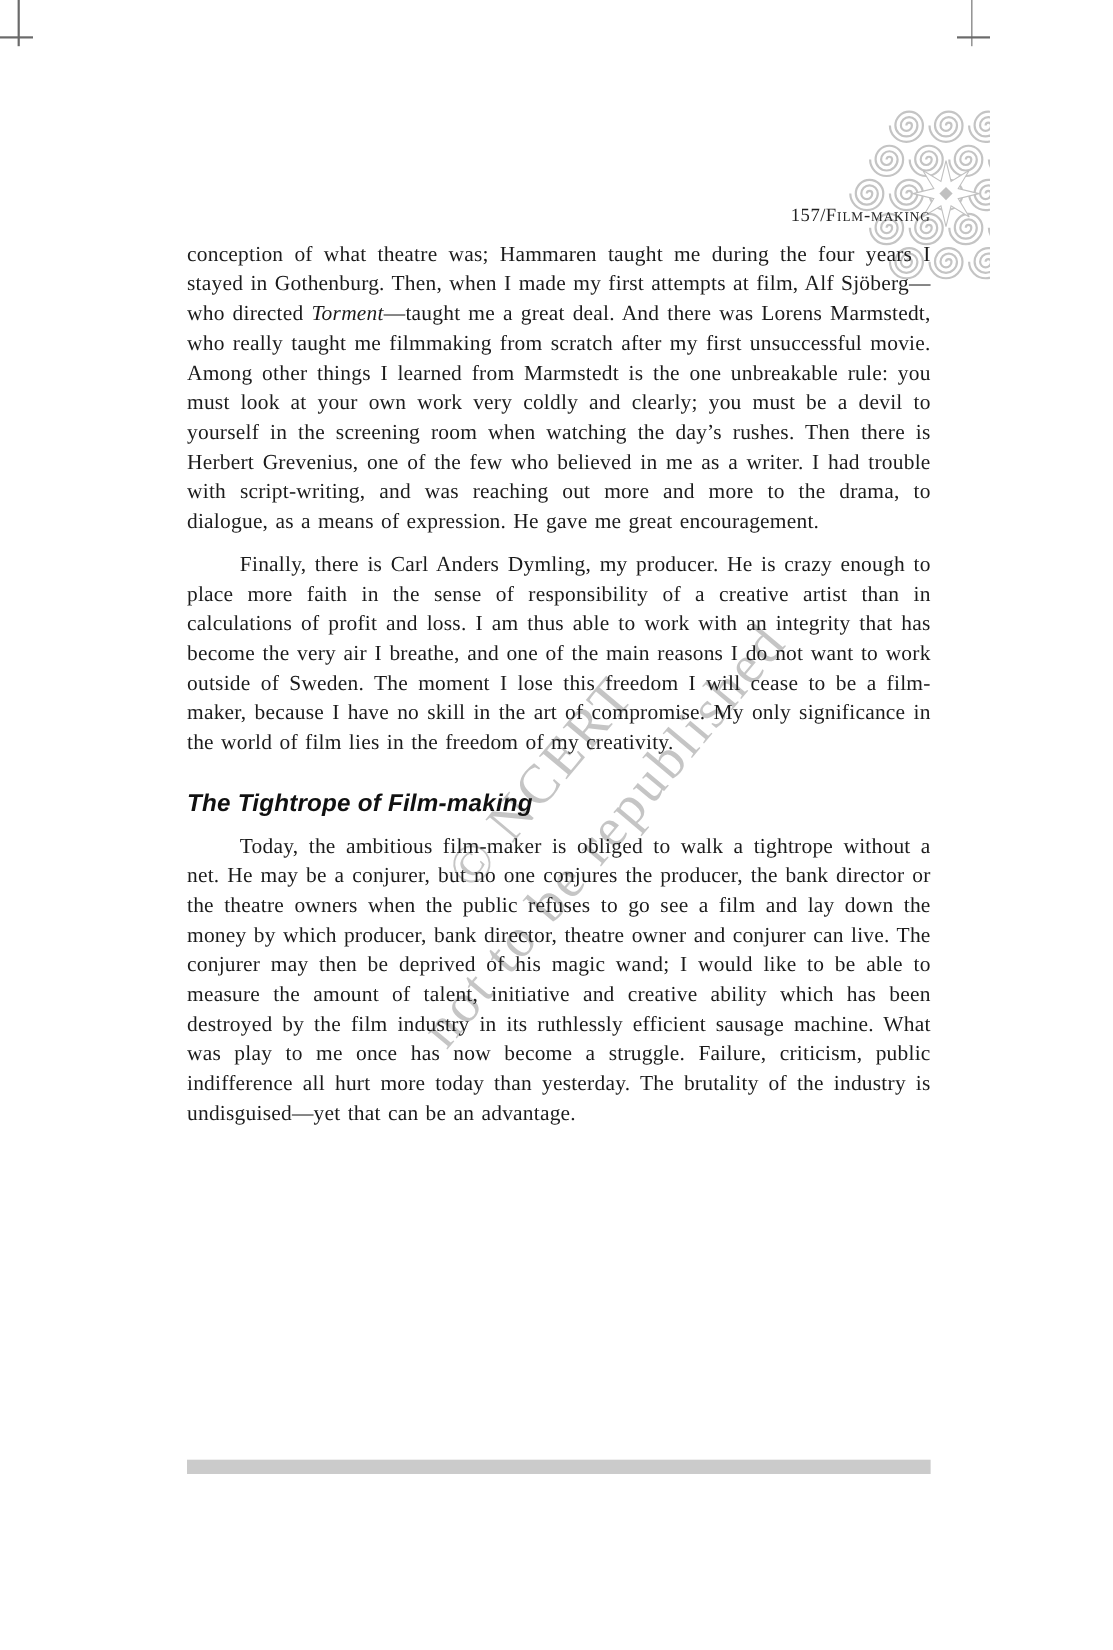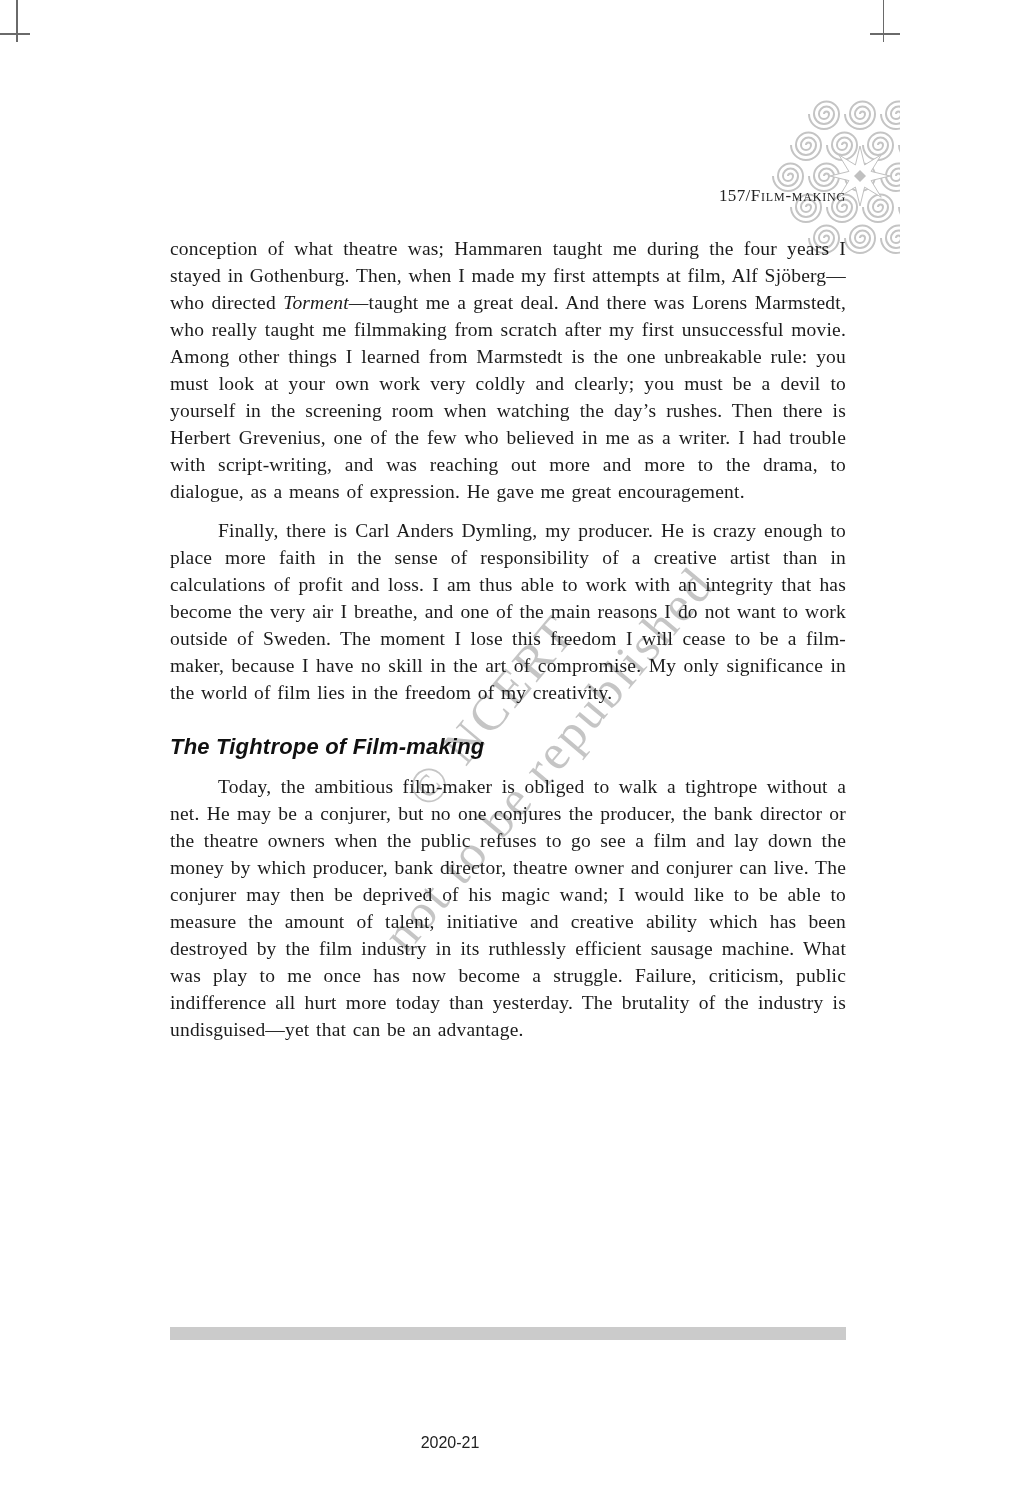--- a/index.html
+++ b/index.html
@@ -60,21 +60,21 @@
     line-height: 1.5;
     z-index: 0;
     white-space: nowrap;
     pointer-events: none;
   }
 
   
   .body-text {
     position: absolute;
     left: 170px;
-    top: 235px;
+    top: 218px;
     width: 676px;
     z-index: 1;
     font-size: 19.5px;
     line-height: 27px;
     text-align: justify;
     letter-spacing: 0.2px;
     word-spacing: 1.5px;
     color: #1b1b1b;
   }
   .body-text p { margin: 0; }
@@ -172,15 +172,14 @@
 
   <main class="body-text">
     <p><span>conception of what theatre was; Hammaren taught me during the four years I stayed in Gothenburg. Then, when I made my first attempts at film, Alf Sjöberg—who directed </span><span class="book-title">Torment</span><span>—taught me a great deal. And there was Lorens Marmstedt, who really taught me filmmaking from scratch after my first unsuccessful movie. Among other things I learned from Marmstedt is the one unbreakable rule: you must look at your own work very coldly and clearly; you must be a devil to yourself in the screening room when watching the day’s rushes. Then there is Herbert Grevenius, one of the few who believed in me as a writer. I had trouble with script-writing, and was reaching out more and more to the drama, to dialogue, as a means of expression. He gave me great encouragement.</span></p>
     <p class="indent">Finally, there is Carl Anders Dymling, my producer. He is crazy enough to place more faith in the sense of responsibility of a creative artist than in calculations of profit and loss. I am thus able to work with an integrity that has become the very air I breathe, and one of the main reasons I do not want to work outside of Sweden. The moment I lose this freedom I will cease to be a film-maker, because I have no skill in the art of compromise. My only significance in the world of film lies in the freedom of my creativity.</p>
     <h2>The Tightrope of Film-making</h2>
     <p class="indent">Today, the ambitious film-maker is obliged to walk a tightrope without a net. He may be a conjurer, but no one conjures the producer, the bank director or the theatre owners when the public refuses to go see a film and lay down the money by which producer, bank director, theatre owner and conjurer can live. The conjurer may then be deprived of his magic wand; I would like to be able to measure the amount of talent, initiative and creative ability which has been destroyed by the film industry in its ruthlessly efficient sausage machine. What was play to me once has now become a struggle. Failure, criticism, public indifference all hurt more today than yesterday. The brutality of the industry is undisguised—yet that can be an advantage.</p>
   </main>
 
   <div class="gray-bar"></div>
 
-  <div class="footer">2020-21</div>
 
 </div>
 
 </body></html>

